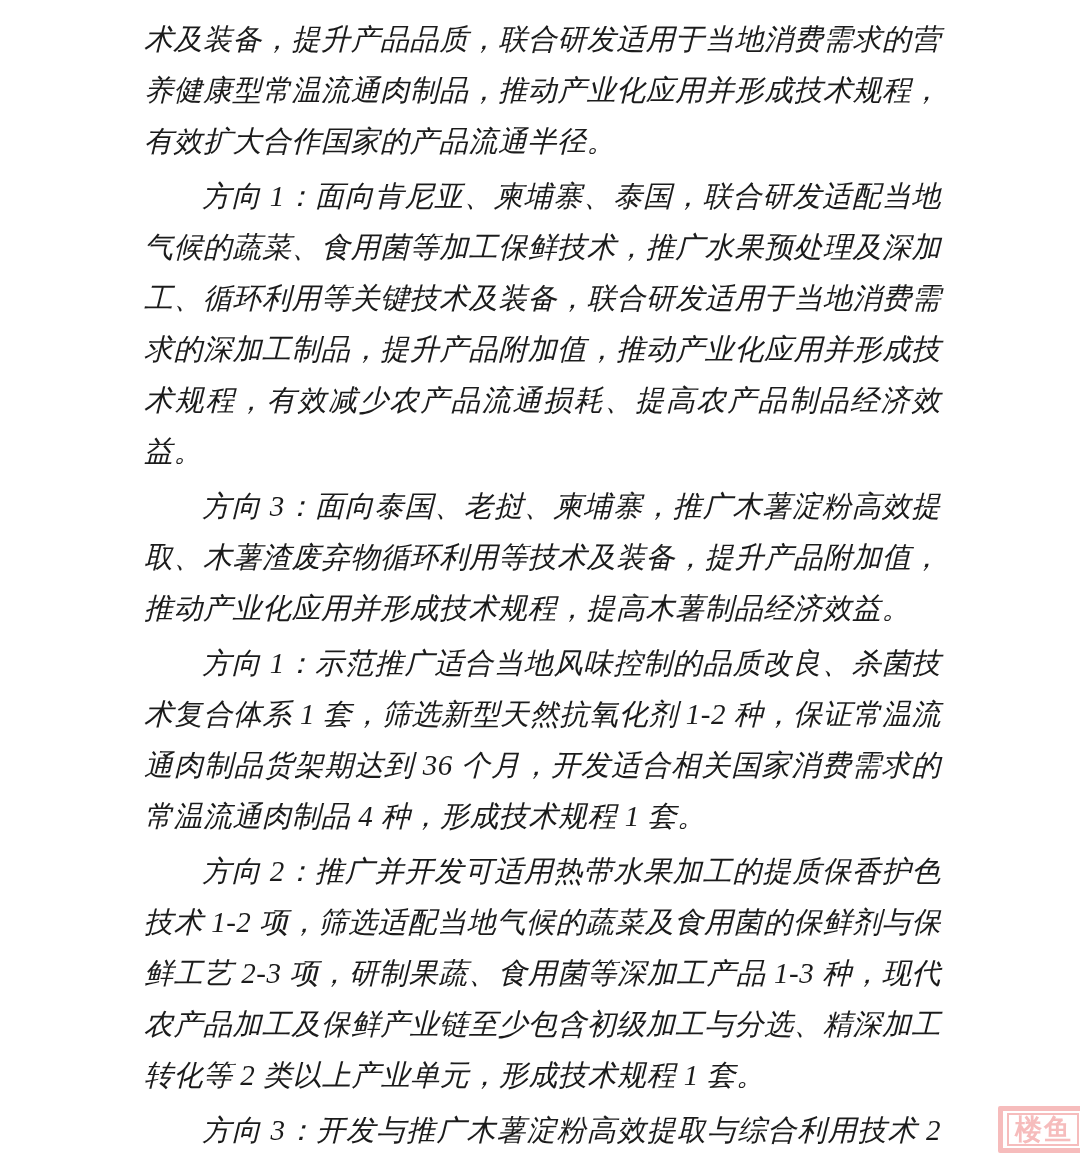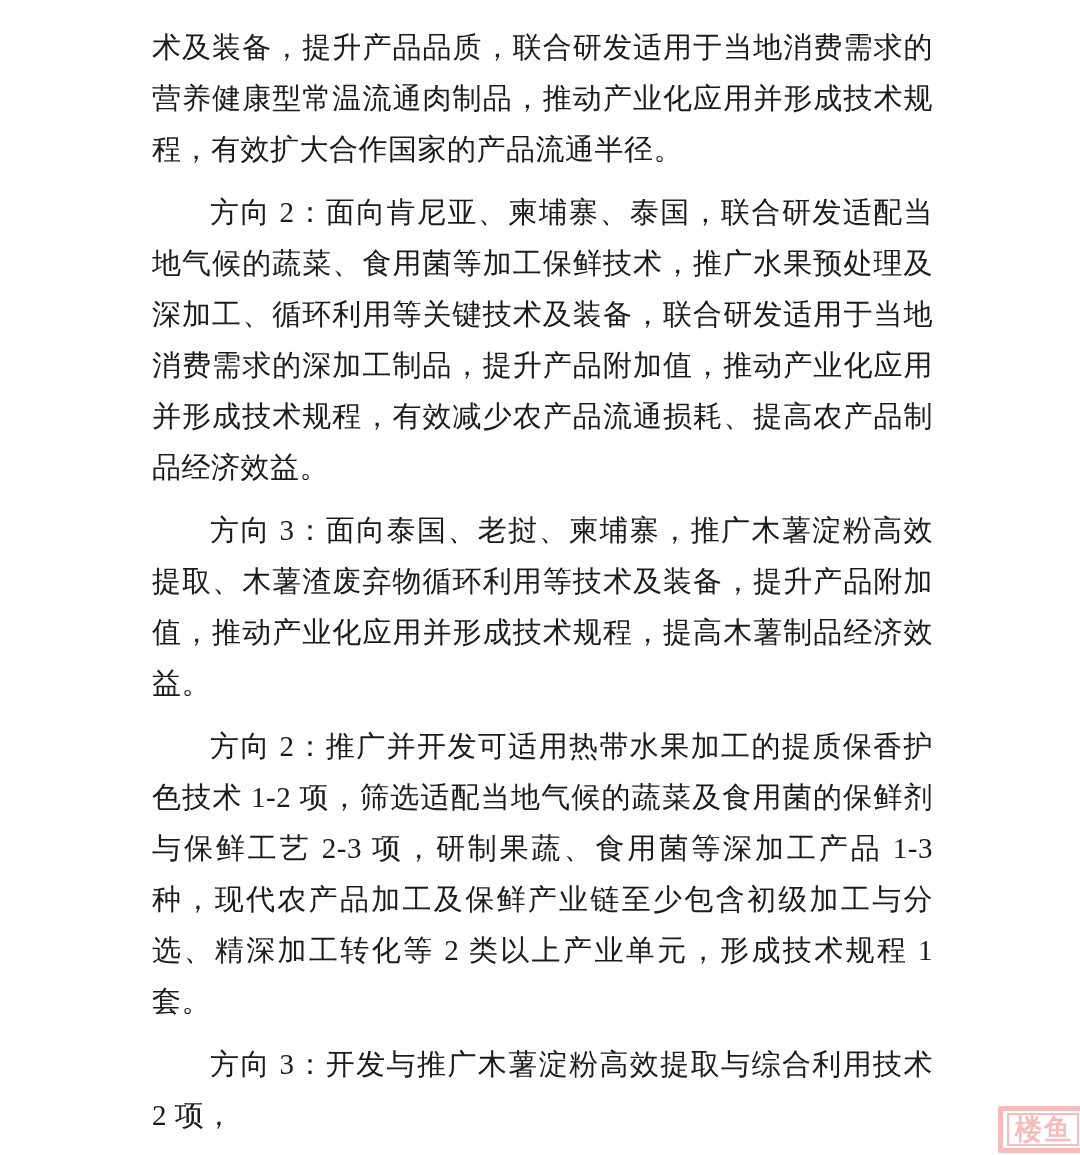--- a/index.html
+++ b/index.html
@@ -15,28 +15,29 @@
   .page {
     position: relative;
     width: 1080px;
     height: 1155px;
     background: #ffffff;
     box-sizing: border-box;
     padding: 10px 135px 0 140px;
     font-family: "Liberation Serif", "DejaVu Serif", serif;
   }
   .doc-body p.para {
-    margin: 12px;
+    margin: 4px;
     font-size: 29px;
     line-height: 51px;
     color: #1b1b1b;
     text-align: justify;
     text-justify: inter-ideograph;
     letter-spacing: 0.5px;
     word-break: break-all;
+    font-style: italic;
   }
   .doc-body p.para.indent {
     text-indent: 2em;
   }
   
   .seal {
     position: absolute;
     right: -8px;
     bottom: 2px;
     width: 90px;
@@ -68,22 +69,23 @@
     color: #f6bcbc;
     transform: scaleY(1.05);
   }
 </style>
 </head>
 <body>
 
 <div class="page">
   <div class="doc-body" id="doc-body">
       <p class="para">术及装备，提升产品品质，联合研发适用于当地消费需求的营养健康型常温流通肉制品，推动产业化应用并形成技术规程，有效扩大合作国家的产品流通半径。</p>
-      <p class="para indent">方向 2：面向肯尼亚、柬埔寨、泰国，联合研发适配当地气候的蔬菜、食用菌等加工保鲜技术，推广水果预处理及深加工、循环利用等关键技术及装备，联合研发适用于当地消费需求的深加工制品，提升产品附加值，推动产业化应用并形成技术规程，有效减少农产品流通损耗、提高农产品制品经济效益。</p>
+      <p class="para indent">方向 1：面向肯尼亚、柬埔寨、泰国，联合研发适配当地气候的蔬菜、食用菌等加工保鲜技术，推广水果预处理及深加工、循环利用等关键技术及装备，联合研发适用于当地消费需求的深加工制品，提升产品附加值，推动产业化应用并形成技术规程，有效减少农产品流通损耗、提高农产品制品经济效益。</p>
       <p class="para indent">方向 3：面向泰国、老挝、柬埔寨，推广木薯淀粉高效提取、木薯渣废弃物循环利用等技术及装备，提升产品附加值，推动产业化应用并形成技术规程，提高木薯制品经济效益。</p>
+      <p class="para indent">方向 1：示范推广适合当地风味控制的品质改良、杀菌技术复合体系 1 套，筛选新型天然抗氧化剂 1-2 种，保证常温流通肉制品货架期达到 36 个月，开发适合相关国家消费需求的常温流通肉制品 4 种，形成技术规程 1 套。</p>
       <p class="para indent">方向 2：推广并开发可适用热带水果加工的提质保香护色技术 1-2 项，筛选适配当地气候的蔬菜及食用菌的保鲜剂与保鲜工艺 2-3 项，研制果蔬、食用菌等深加工产品 1-3 种，现代农产品加工及保鲜产业链至少包含初级加工与分选、精深加工转化等 2 类以上产业单元，形成技术规程 1 套。</p>
       <p class="para indent">方向 3：开发与推广木薯淀粉高效提取与综合利用技术 2 项，</p>
     </div>
 
   <div class="seal">
     <div class="seal-inner">
       <span class="seal-char">楼</span>
       <span class="seal-char">鱼</span>
     </div>
   </div>

